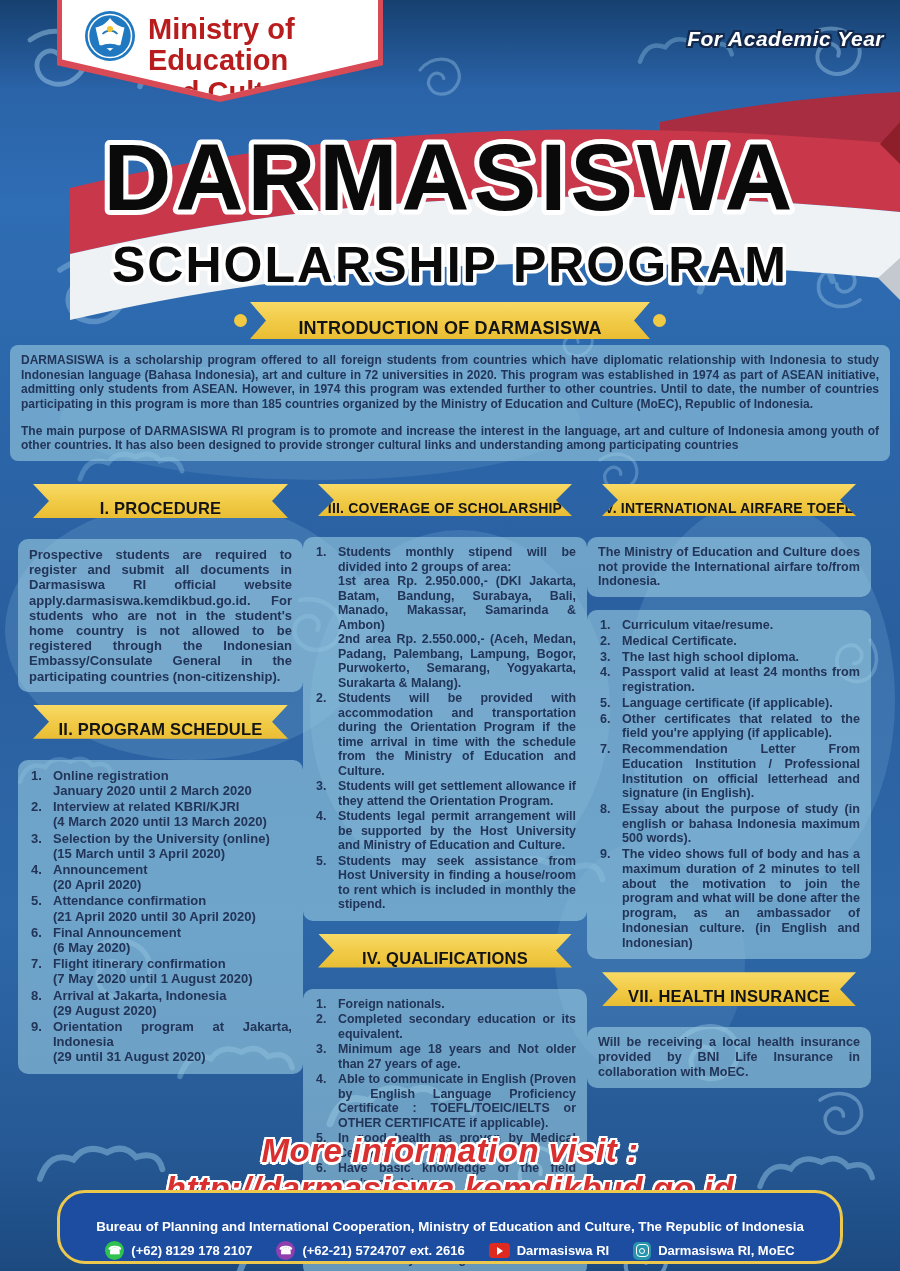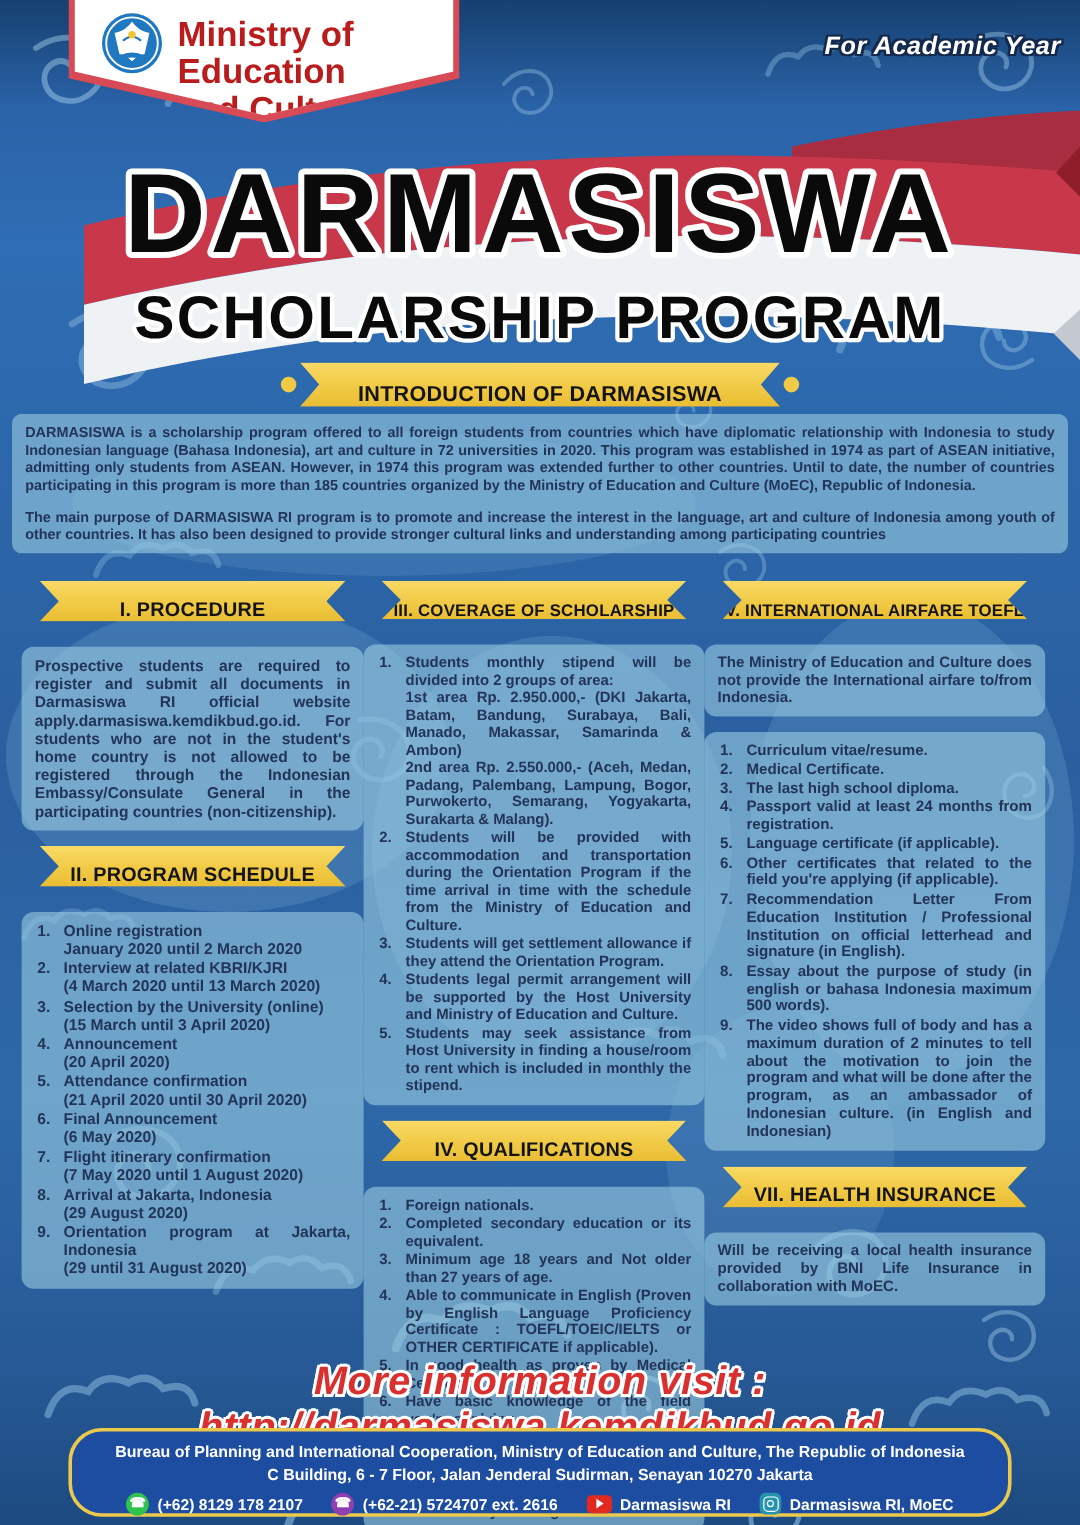--- a/index.html
+++ b/index.html
@@ -57,21 +57,21 @@
   .nlist{list-style:none;margin:0;padding:0;counter-reset:n;}
   .nlist li{counter-increment:n;position:relative;padding-left:24px;white-space:pre-line;margin:0 0 1px 0;}
   .nlist li::before{content:counter(n) ".";position:absolute;left:2px;top:0;}
 
   
   .more-info{position:absolute;left:0;right:0;top:1132px;z-index:5;text-align:center;
     font-size:33px;font-weight:bold;font-style:italic;color:#d92f2f;letter-spacing:.5px;
     text-shadow:-2px -2px 0 #fff,2px -2px 0 #fff,-2px 2px 0 #fff,2px 2px 0 #fff,0 2.5px 0 #fff,0 -2.5px 0 #fff,2.5px 0 0 #fff,-2.5px 0 0 #fff;}
   .footer{position:absolute;left:57px;right:57px;top:1190px;height:74px;z-index:5;
     background:#1d4da1;border:3px solid #ecc84d;border-radius:28px;box-sizing:border-box;
-    color:#fff;text-align:center;padding-top:7px;}
+    color:#fff;text-align:center;padding-top:24px;}
   .footer-line{font-size:13.3px;font-weight:bold;line-height:1.45;}
   .contacts{display:flex;justify-content:center;align-items:center;gap:24px;margin-top:5px;font-size:13px;font-weight:bold;}
   .contact{display:flex;align-items:center;gap:7px;}
   .cicon{width:19px;height:19px;border-radius:50%;display:flex;align-items:center;justify-content:center;color:#fff;font-size:11px;line-height:1;}
   .wa{background:#2fc24e;}
   .ph{background:#8f3fae;}
   .yt{width:21px;height:15px;border-radius:4px;background:#e02a20;position:relative;}
   .yt::after{content:'';position:absolute;left:8px;top:3.5px;border-left:6px solid #fff;border-top:4px solid transparent;border-bottom:4px solid transparent;}
   .ig{width:18px;height:18px;border-radius:5px;background:#2694ad;position:relative;}
   .ig::before{content:'';position:absolute;inset:2.5px;border:1.6px solid #fff;border-radius:4px;}
@@ -263,21 +263,20 @@
       </div>
       <div class="panel">Will be receiving a local health insurance provided by BNI Life Insurance in collaboration with MoEC.</div>
     </div>
 
   </div>
 
   <div class="more-info">More information visit : http://darmasiswa.kemdikbud.go.id</div>
 
   <div class="footer">
     <div class="footer-line">Bureau of Planning and International Cooperation, Ministry of Education and Culture, The Republic of Indonesia</div>
-    <div class="footer-line">C Building, 6 - 7 Floor, Jalan Jenderal Sudirman, Senayan 10270 Jakarta</div>
     <div class="contacts">
       <div class="contact">
         <span class="cicon wa">☎</span>
         <span>(+62) 8129 178 2107</span>
       </div>
       <div class="contact">
         <span class="cicon ph">☎</span>
         <span>(+62-21) 5724707 ext. 2616</span>
       </div>
       <div class="contact">

